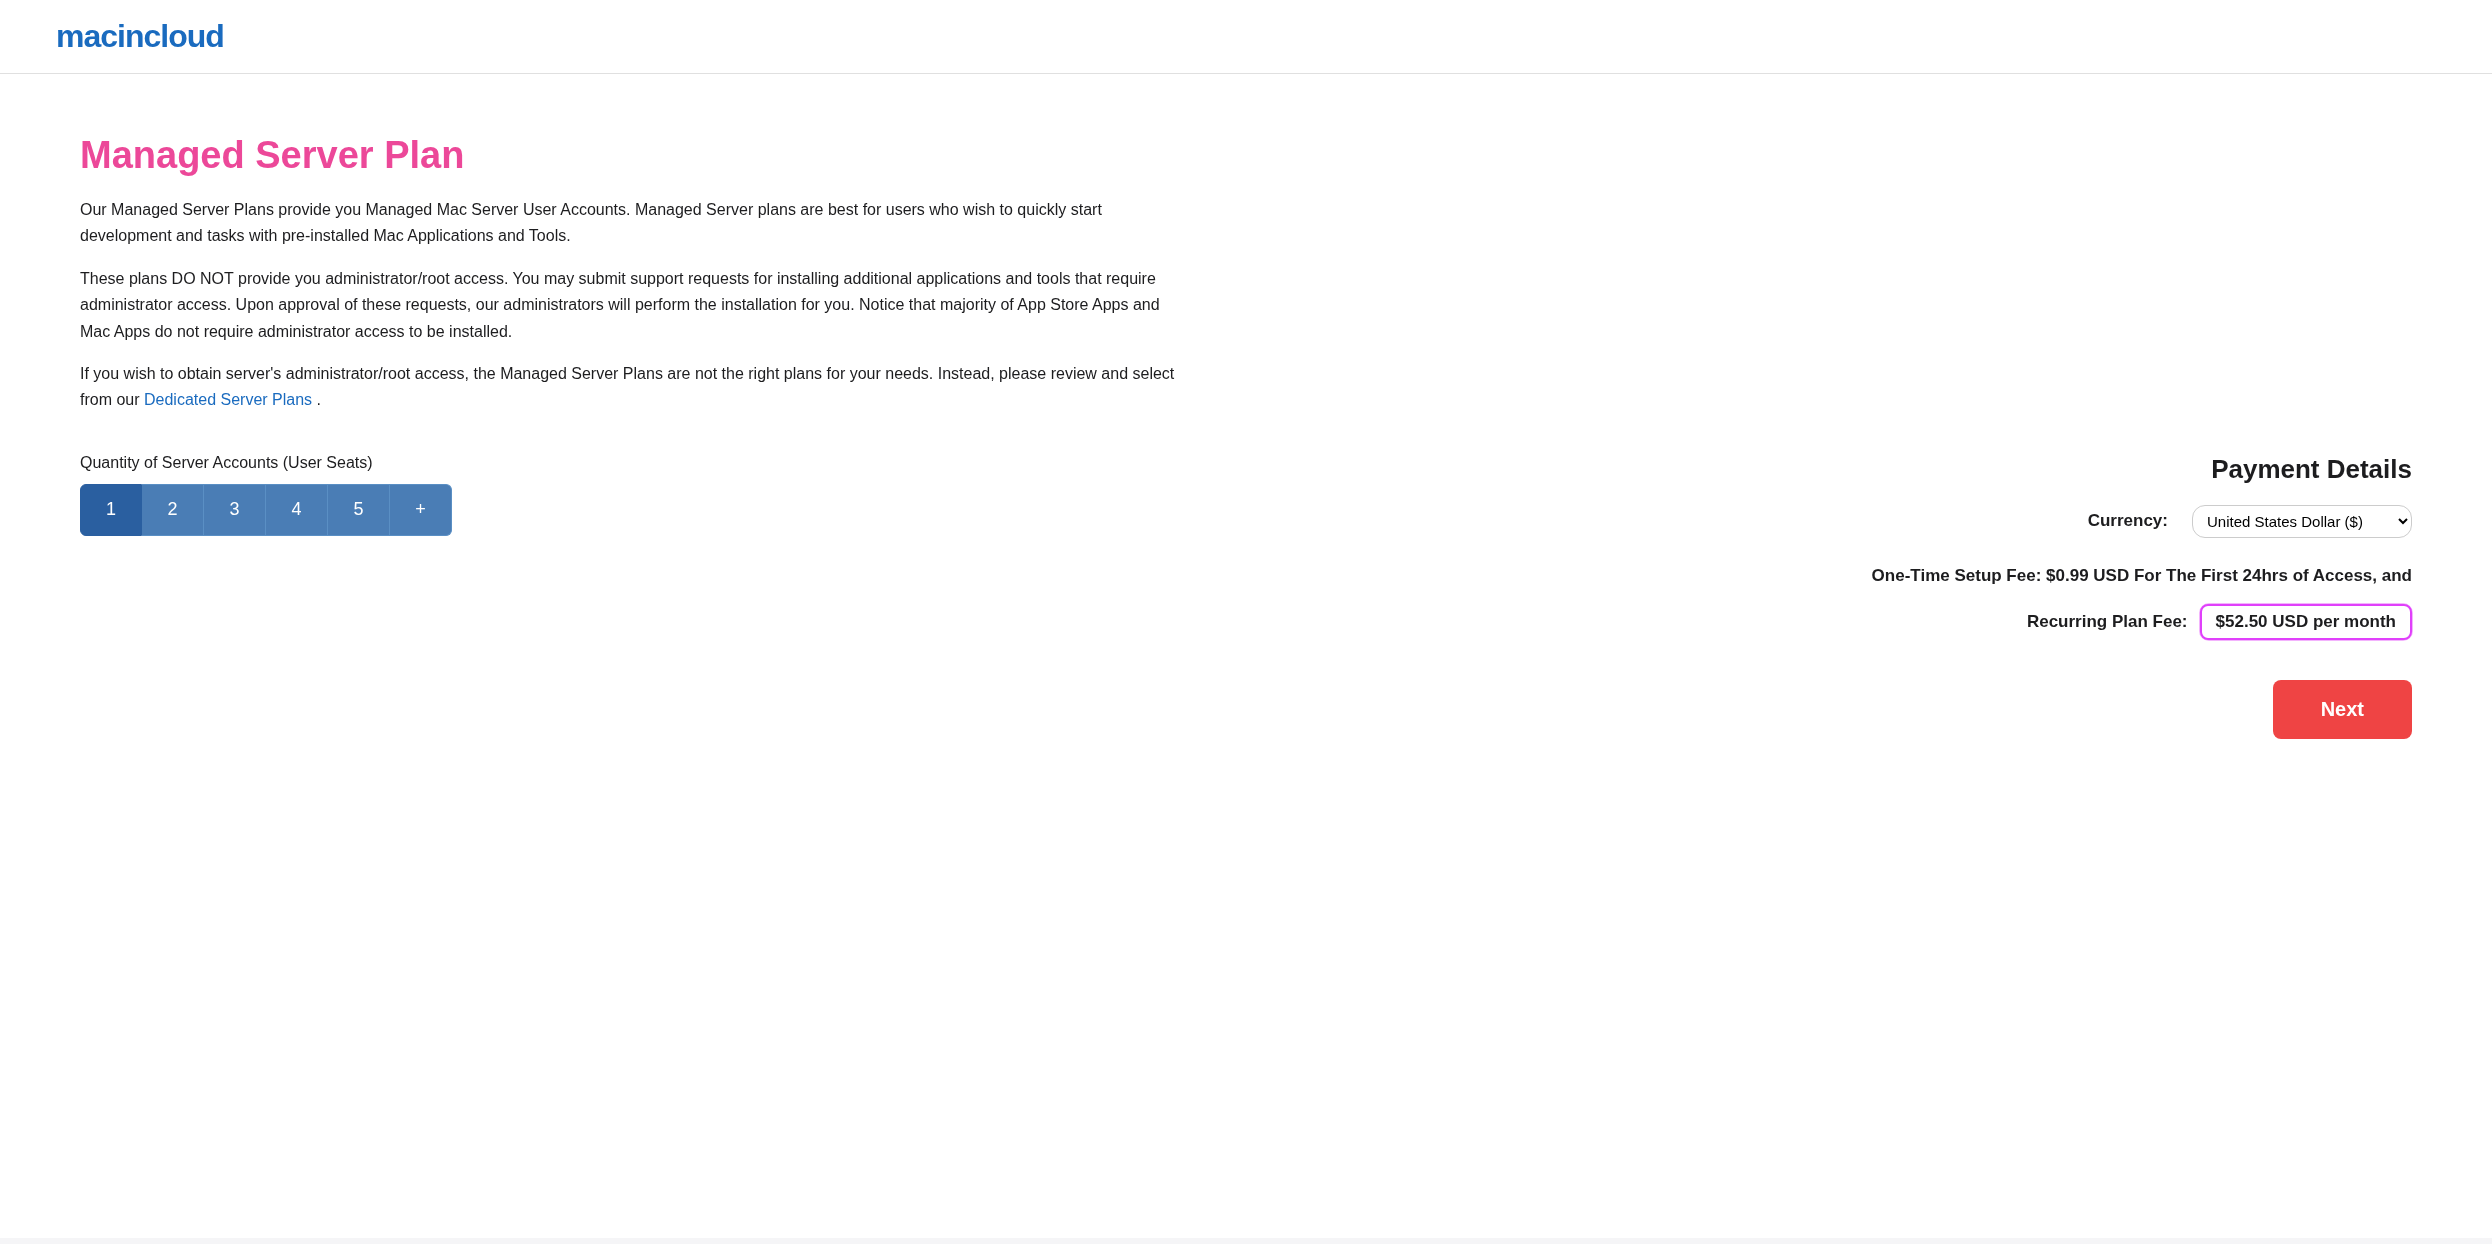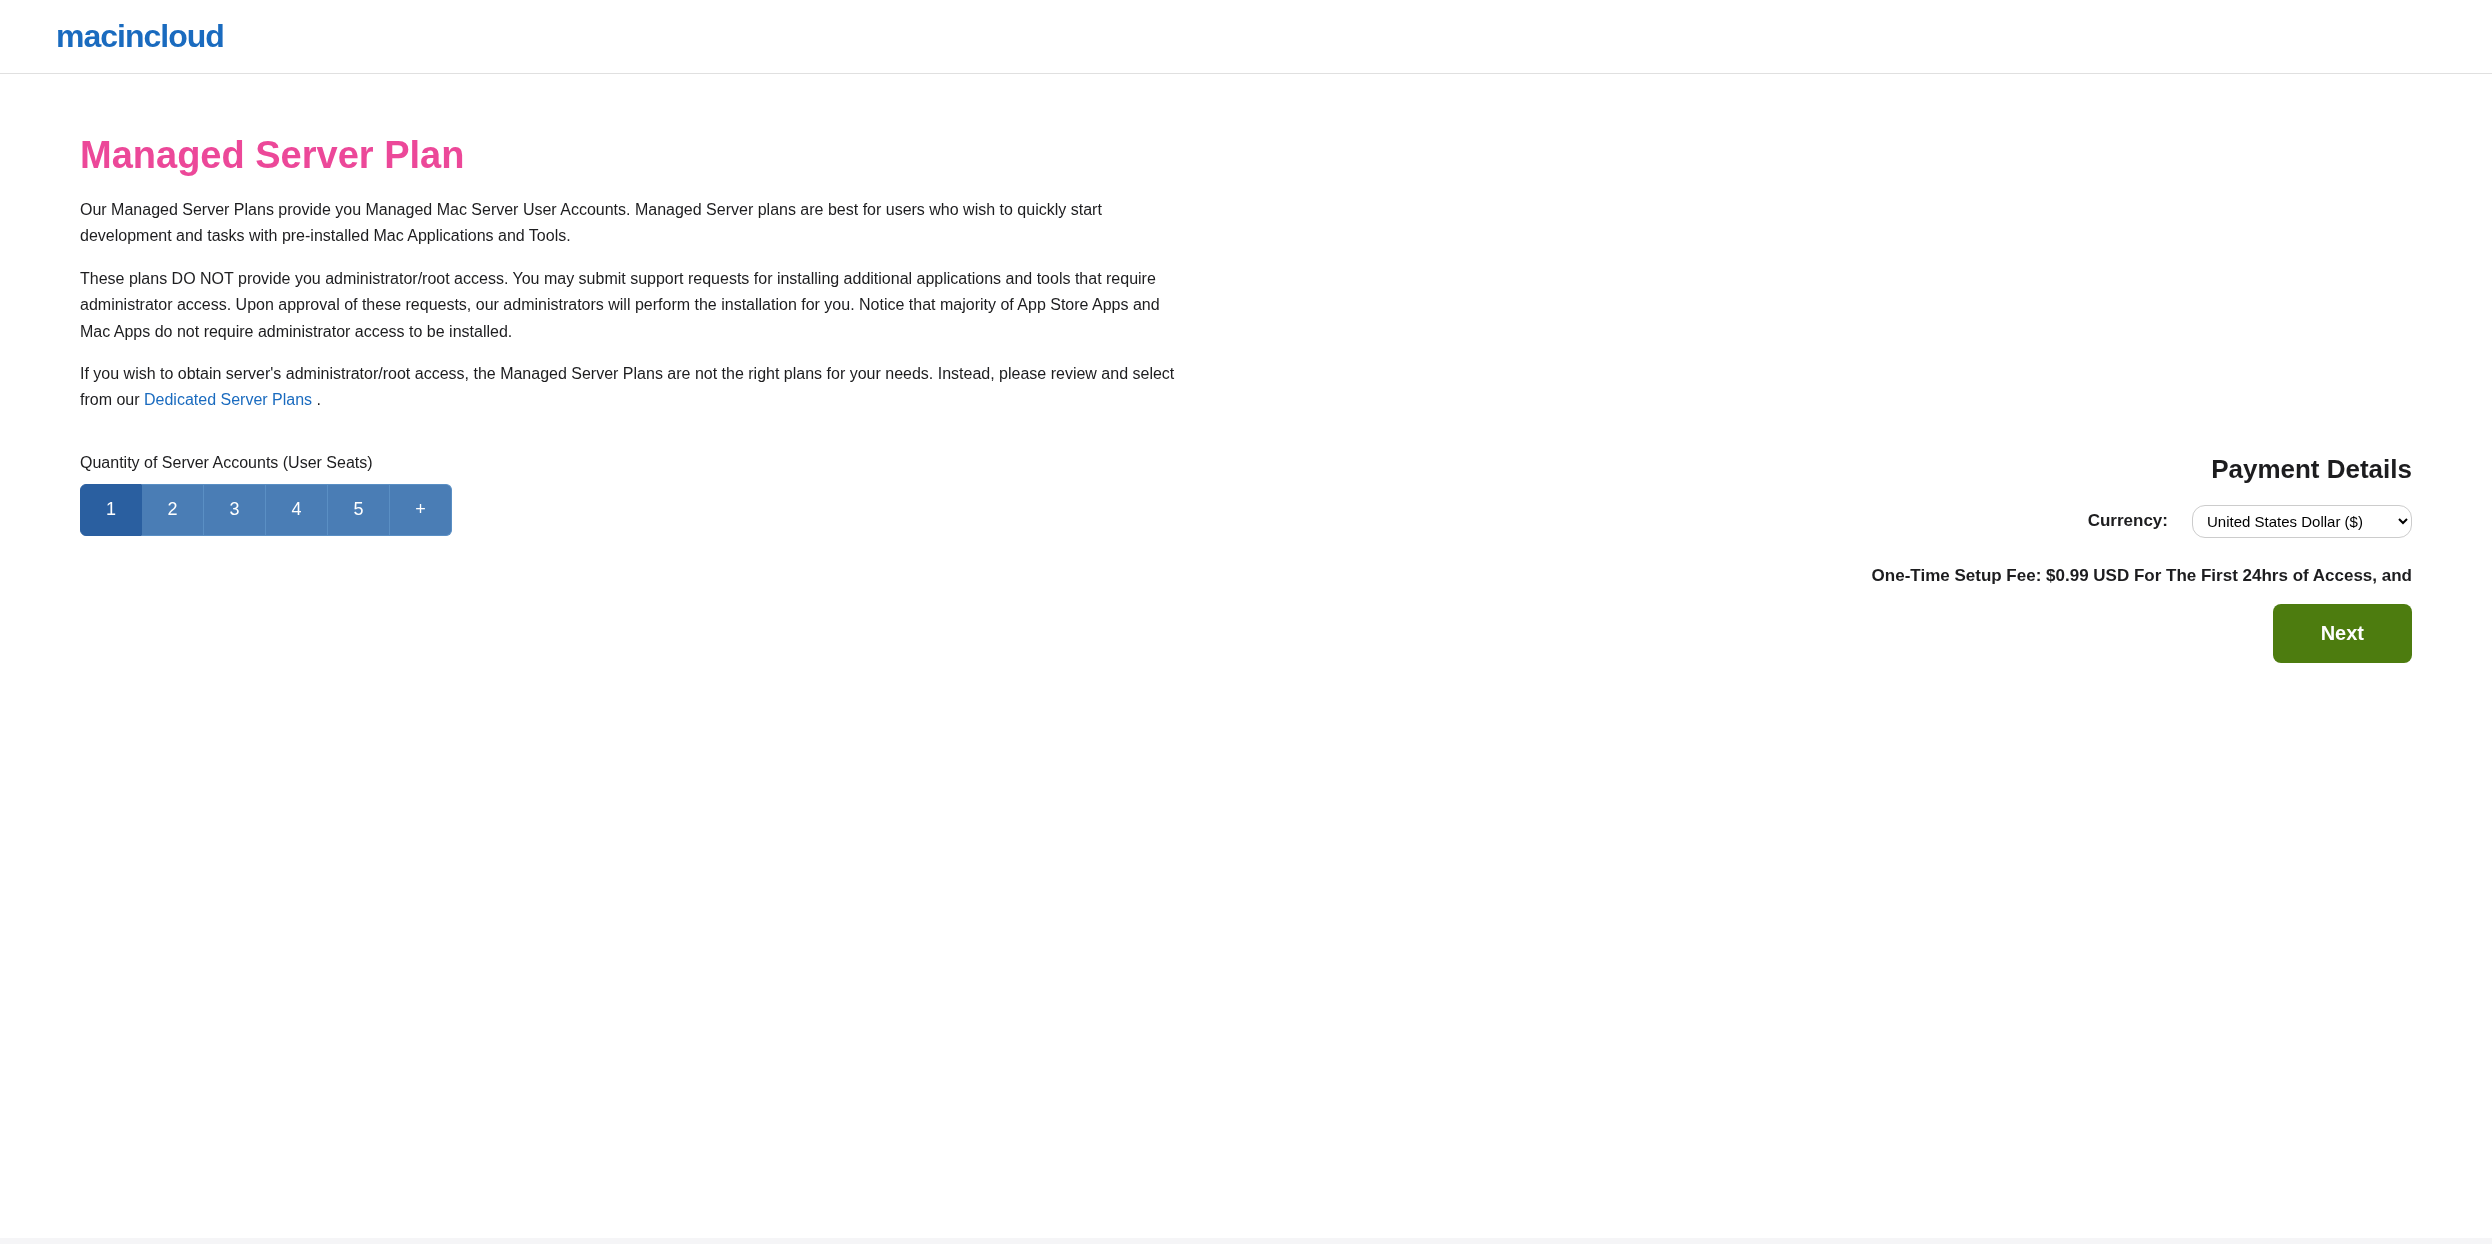--- a/index.html
+++ b/index.html
@@ -198,21 +198,21 @@
       border: 2px solid #e040fb;
       opacity: 0.4;
     }
 
     .next-button-row {
       display: flex;
       justify-content: flex-end;
     }
 
     .next-btn {
-      background: #4d7c0f;
+      background: #ef4444;
       color: #ffffff;
       border: none;
       border-radius: 8px;
       padding: 18px 48px;
       font-size: 20px;
       font-weight: 600;
       cursor: pointer;
       transition: background 0.15s;
     }
   </style>
@@ -252,20 +252,24 @@
     <div class="payment-section">
       <div class="payment-title">Payment Details</div>
 
       <div class="currency-row">
         <span class="currency-label">Currency:</span>
         <select class="currency-select"><option>United States Dollar ($)</option><option>Euro (€)</option><option>British Pound (£)</option><option>Canadian Dollar (CAD)</option><option>Australian Dollar (AUD)</option></select>
       </div>
 
       <div class="setup-fee-row">One-Time Setup Fee: $0.99 USD For The First 24hrs of Access, and</div>
 
+      <div class="recurring-fee-row">
+        <span class="recurring-label">Recurring Plan Fee:</span>
+        <span class="recurring-value">$52.50 USD per month</span>
+      </div>
 
       <div class="next-button-row">
         <button class="next-btn">Next</button>
       </div>
     </div>
 
   </div>
 </main>
 
 </body></html>

